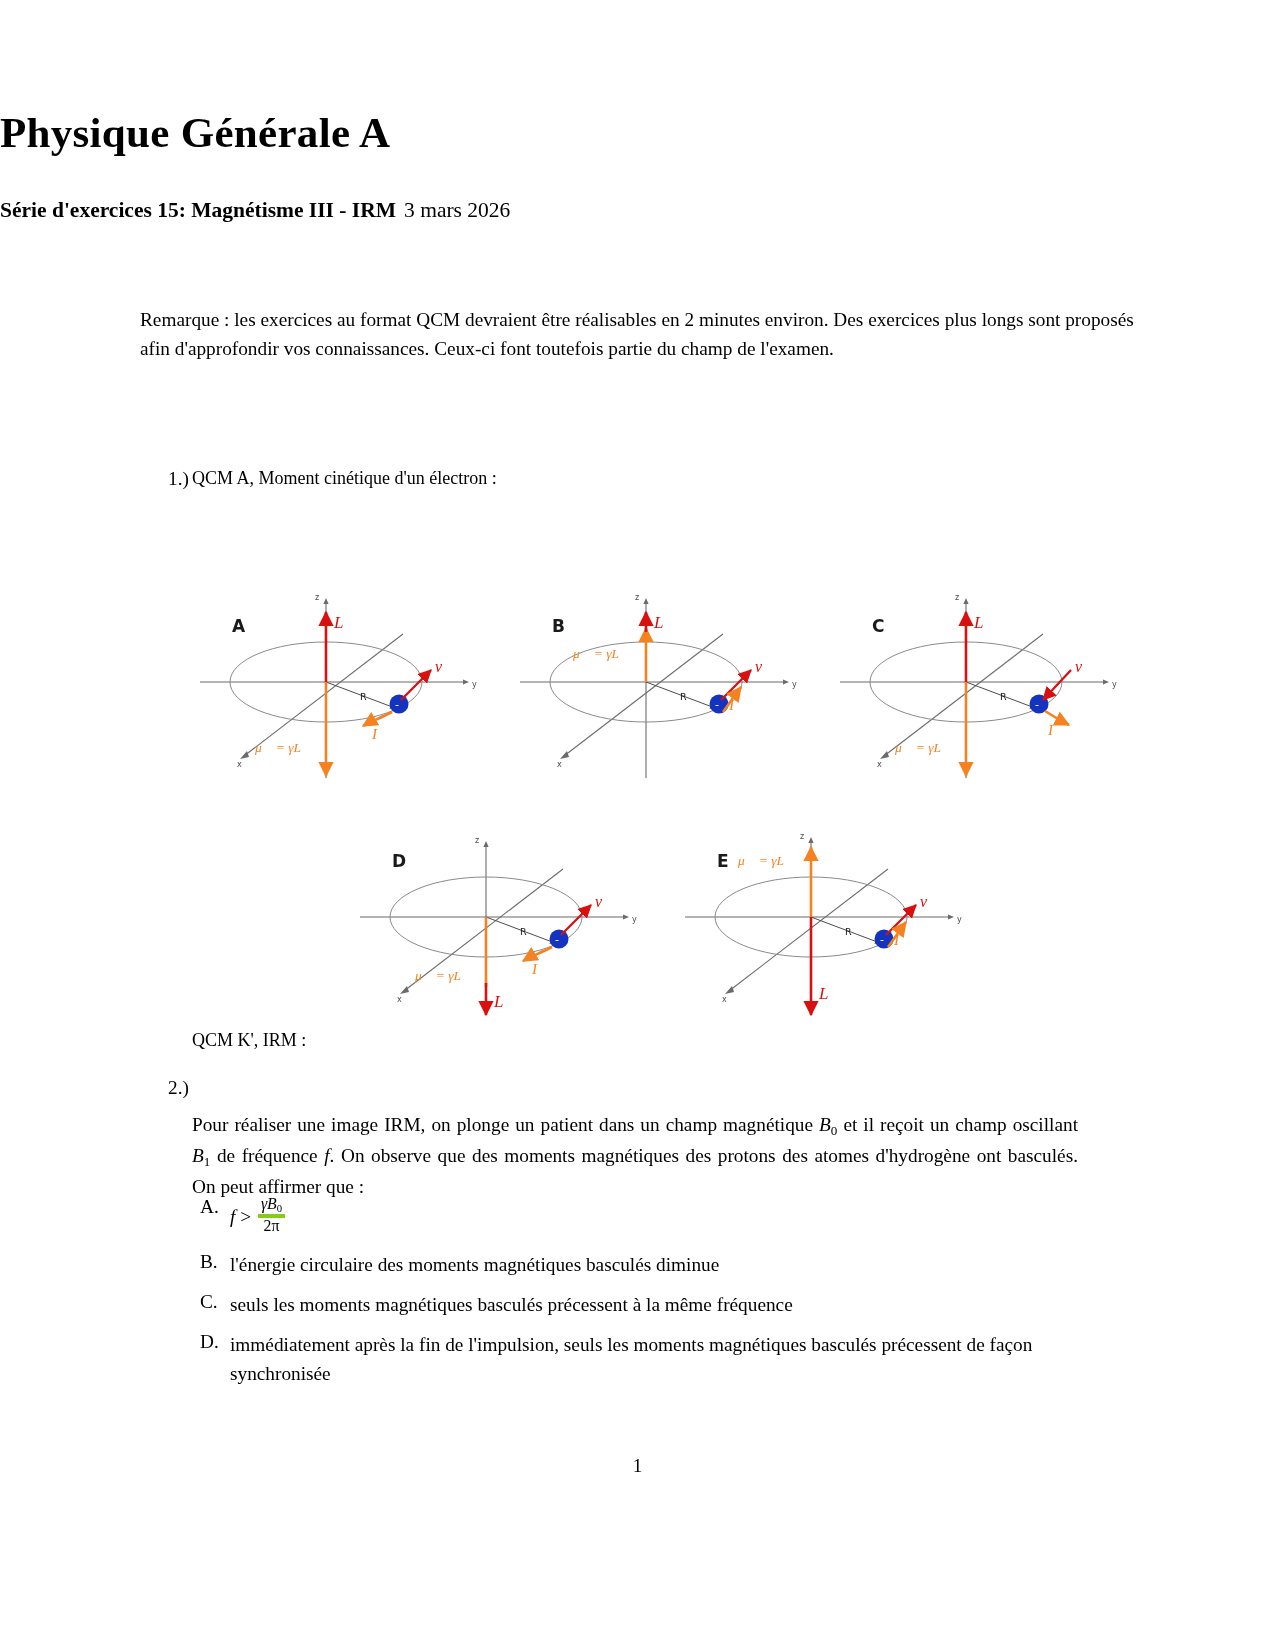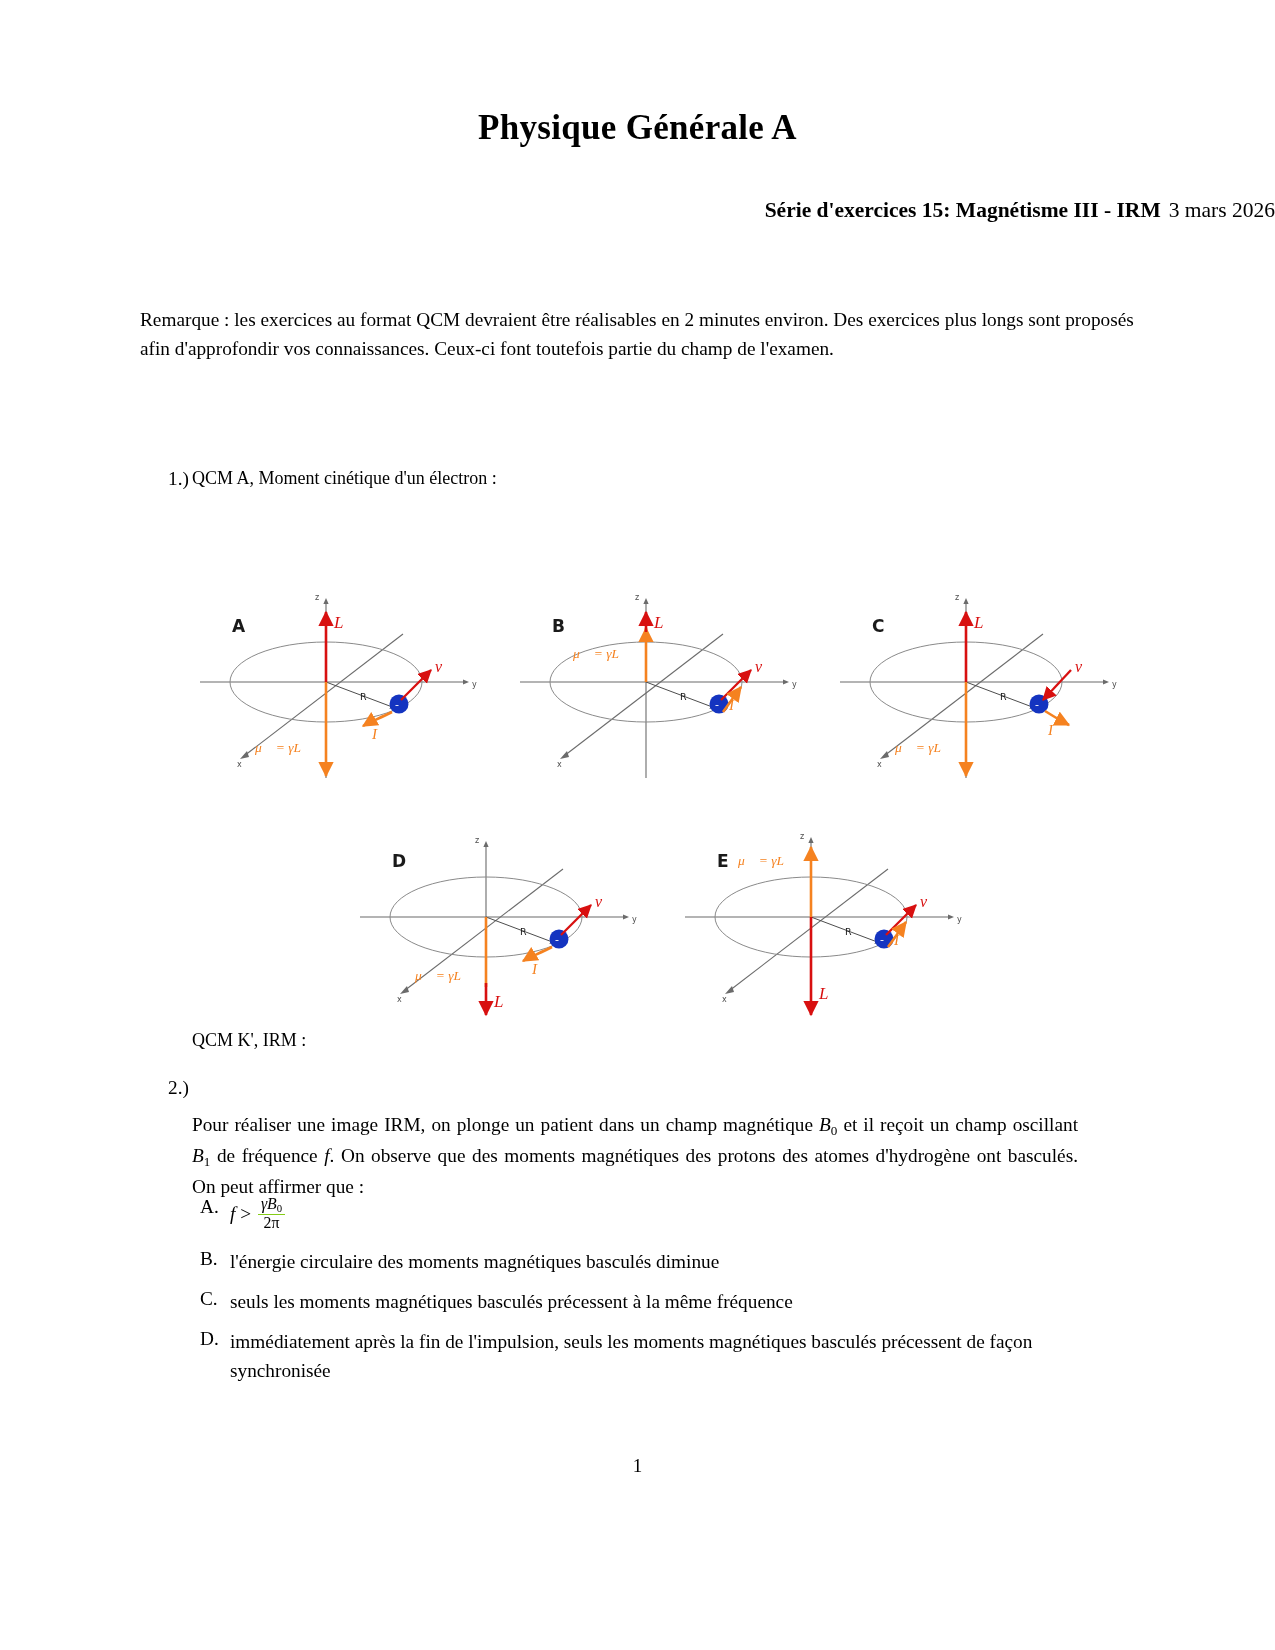--- a/index.html
+++ b/index.html
@@ -21,31 +21,30 @@
     height: 1650px;
     box-sizing: border-box;
   }
 
   
   .doc-title {
     position: absolute;
     top: 108px;
     left: 0;
     width: 1275px;
-    text-align: center;
-    font-size: 35px;
+    font-size: 43px;
     font-weight: bold;
     letter-spacing: 0.3px;
   }
   .subtitle-line {
     position: absolute;
     top: 198px;
     left: 0;
     width: 1275px;
-    text-align: right;
+    text-align: left;
     font-size: 21.5px;
   }
   .subtitle-main {
     font-weight: bold;
   }
   .subtitle-date {
     font-weight: normal;
     margin-left: 8px;
   }
 
@@ -113,21 +112,21 @@
   
   .mi { font-style: italic; font-family: "Liberation Serif", serif; }
   .frac {
     display: inline-block;
     vertical-align: -0.52em;
     text-align: center;
     font-size: 0.82em;
     line-height: 1.05;
     margin: 0 2px;
   }
-  .frac .num { display: block; padding: 0 3px; border-bottom: 1px solid #84cc16; }
+  .frac .num { display: block; padding: 0 3px; border-bottom: 4px solid #84cc16; }
   .frac .den { display: block; padding: 0 3px; }
   .sub { font-size: 0.68em; vertical-align: -0.28em; }
 
   
   .fig-area {
     position: absolute;
     top: 580px;
     left: 150px;
     width: 980px;
     height: 480px;

